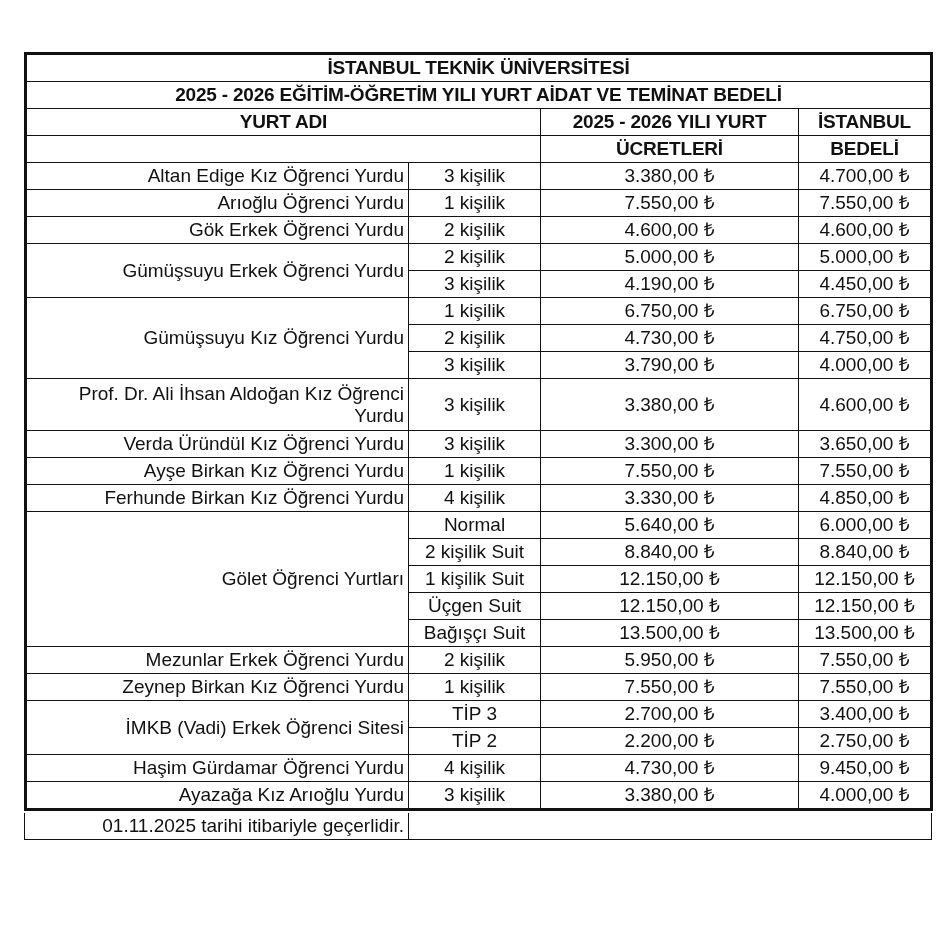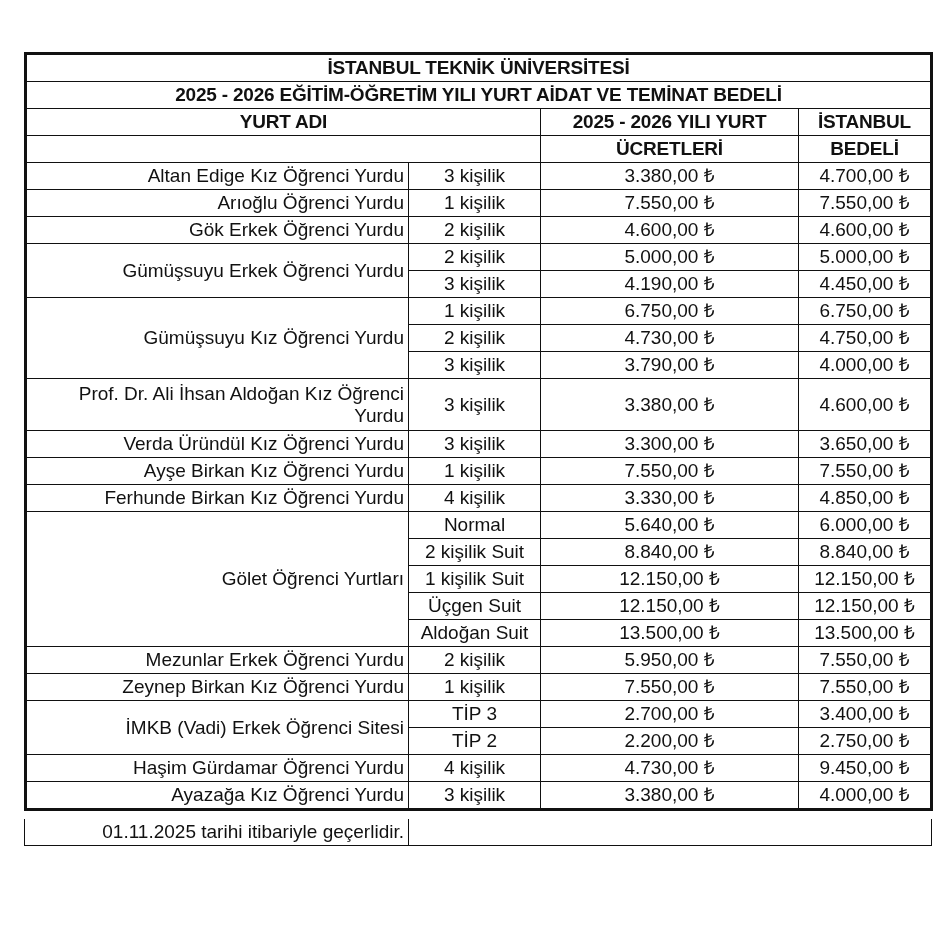--- a/index.html
+++ b/index.html
@@ -43,21 +43,21 @@
       letter-spacing: -0.2px;
     }
     .c { text-align: center; }
     .l { text-align: right; }
     .name-wrap { white-space: normal !important; line-height: 22px; }
     td.tall { height: 51px !important; }
     table.footer {
       border-collapse: collapse;
       width: 907px;
       table-layout: fixed;
-      margin-top: 8px;
+      margin-top: 2px;
     }
     table.footer td {
       border: 1.5px solid #111;
       border-top: none;
       height: 26px;
       font-size: 19px;
       padding: 0 4px;
       white-space: nowrap;
     }
   </style>
@@ -173,21 +173,21 @@
           <td class="c">1 kişilik Suit</td>
           <td class="c">12.150,00 ₺</td>
           <td class="c">12.150,00 ₺</td>
         </tr>
         <tr>
           <td class="c">Üçgen Suit</td>
           <td class="c">12.150,00 ₺</td>
           <td class="c">12.150,00 ₺</td>
         </tr>
         <tr>
-          <td class="c">Aldoğan Suit</td>
+          <td class="c">Bağışçı Suit</td>
           <td class="c">13.500,00 ₺</td>
           <td class="c">13.500,00 ₺</td>
         </tr>
         <tr>
           <td class="l" rowspan="1">Mezunlar Erkek Öğrenci Yurdu</td>
           <td class="c">2 kişilik</td>
           <td class="c">5.950,00 ₺</td>
           <td class="c">7.550,00 ₺</td>
         </tr>
         <tr>
@@ -207,21 +207,21 @@
           <td class="c">2.200,00 ₺</td>
           <td class="c">2.750,00 ₺</td>
         </tr>
         <tr>
           <td class="l" rowspan="1">Haşim Gürdamar Öğrenci Yurdu</td>
           <td class="c">4 kişilik</td>
           <td class="c">4.730,00 ₺</td>
           <td class="c">9.450,00 ₺</td>
         </tr>
         <tr>
-          <td class="l" rowspan="1">Ayazağa Kız Öğrenci Yurdu</td>
+          <td class="l" rowspan="1">Ayazağa Kız Arıoğlu Yurdu</td>
           <td class="c">3 kişilik</td>
           <td class="c">3.380,00 ₺</td>
           <td class="c">4.000,00 ₺</td>
         </tr>
       </tbody>
   </table>
   <table class="footer">
     <colgroup>
       <col style="width:384px">
       <col style="width:523px">

